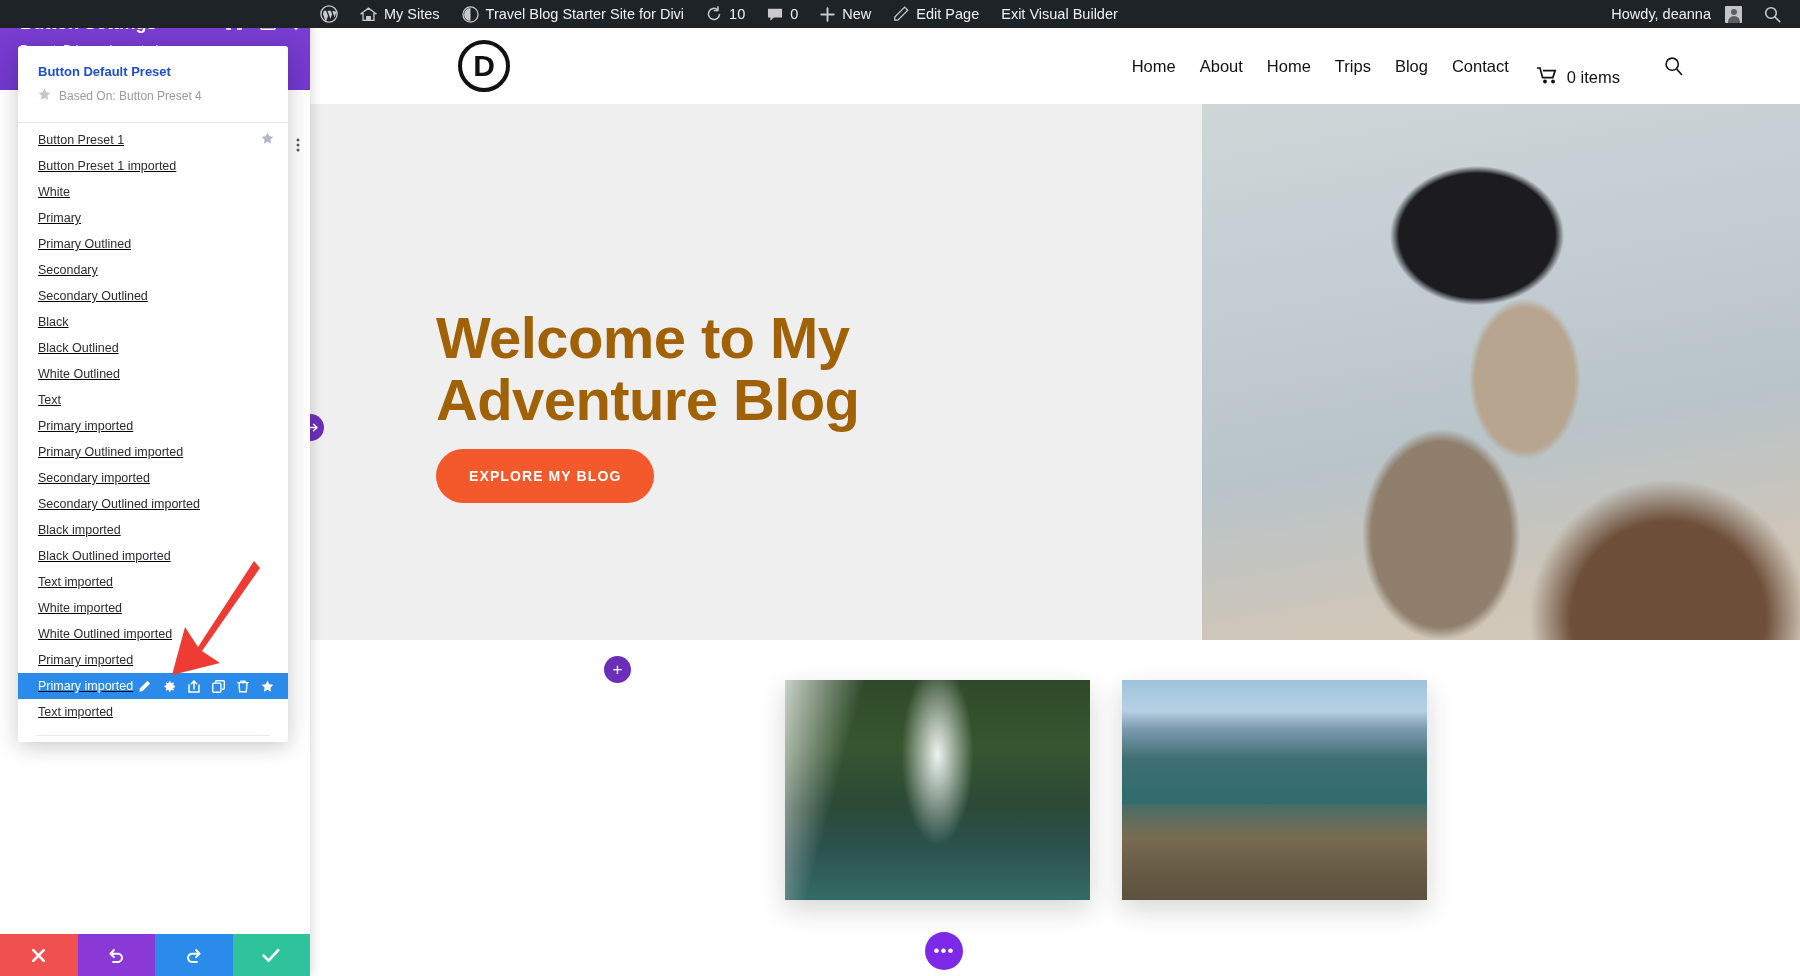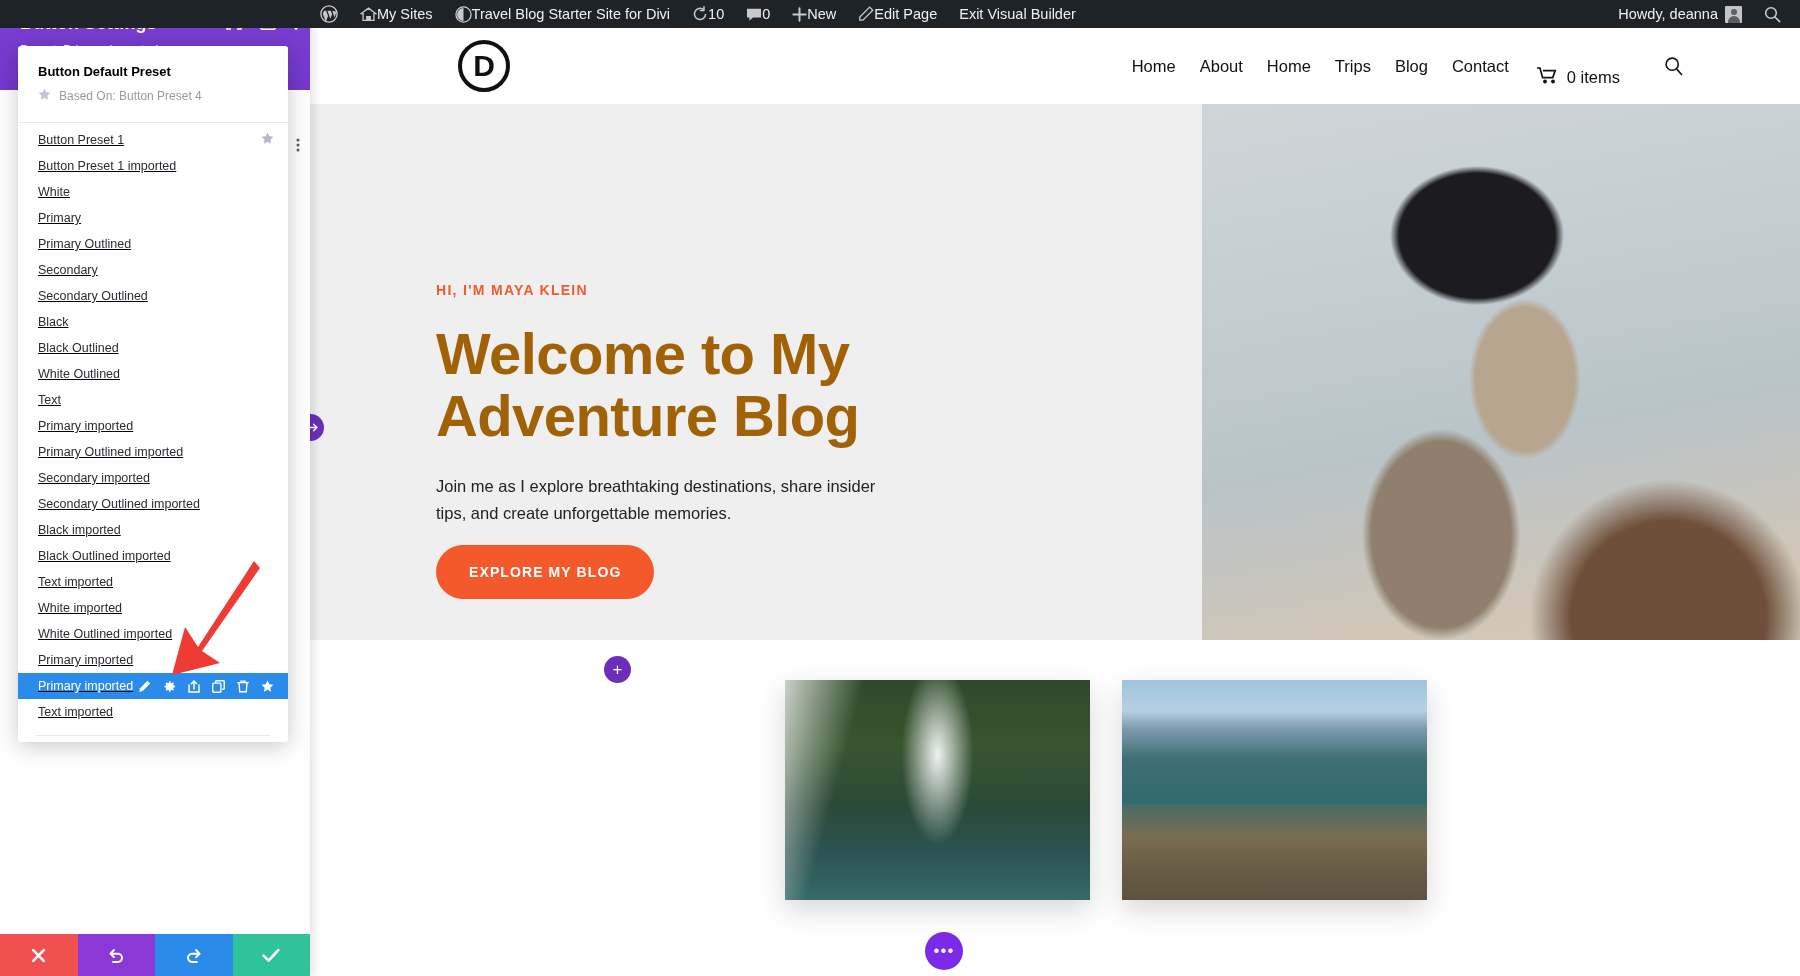--- a/index.html
+++ b/index.html
@@ -13,21 +13,21 @@
 
   
   .wp-adminbar {
     position: absolute; left: 0; top: 0; width: 1800px; height: 28px;
     background: #1d2327; color: #f0f0f1;
     display: flex; align-items: center;
     font-size: 14.5px; z-index: 30;
   }
   .ab-left { display: flex; align-items: center; padding-left: 310px; gap: 0; }
   .ab-item {
-    display: flex; align-items: center; 
+    display: flex; align-items: center; gap: 7px;
     padding: 12px 11px; height: 28px; color: #f0f0f1; white-space: nowrap;
   }
   .ab-item.first { padding-left: 10px; }
   .ab-right { margin-left: auto; display: flex; align-items: center; padding-right: 8px; }
   .ab-ico { display: inline-flex; align-items: center; justify-content: center; }
   .ab-ico svg { display: block; }
   .avatar-sq {
     width: 17px; height: 17px; background: #c3c4c7; border-radius: 1px;
     display: inline-block; position: relative; overflow: hidden; margin-left: 7px;
   }
@@ -143,21 +143,21 @@
   .stub-2 { top: 10px; height: 26px; right: 0; width: 40px; background: #fff; color: #6a6a75; }
 
   
   .preset-menu {
     position: absolute; left: 18px; top: 46px; width: 270px;
     background: #fff; border-radius: 3px;
     box-shadow: 0 4px 22px rgba(0,0,0,0.22); z-index: 26;
     padding: 0 0 6px 0;
   }
   .preset-default { padding: 18px 20px 10px 20px; }
-  .preset-default .pd-title { font-size: 13px; font-weight: bold; color: #000000; }
+  .preset-default .pd-title { font-size: 13px; font-weight: bold; color: #1d4ed8; }
   .preset-default .pd-sub {
     font-size: 12px; color: #9a9aa6; margin-top: 9px;
     display: flex; align-items: center; gap: 8px;
   }
   .divider { height: 1px; background: #e7e7ee; margin: 8px 0 0 0; }
   .preset-list { padding-top: 4px; text-decoration: underline; }
   .preset-row {
     height: 26px; display: flex; align-items: center;
     padding: 0 14px 0 20px; font-size: 12.5px; color: #2b2b35; cursor: pointer;
     position: relative;
@@ -223,26 +223,24 @@
               <circle cx="8.2" cy="8.2" r="6.1" fill="none" stroke="#111" stroke-width="1.6"></circle>
               <line x1="12.7" y1="13.1" x2="18" y2="19" stroke="#111" stroke-width="1.6"></line>
             </svg>
         </span>
       </nav>
     </div>
 
     <div class="hero">
       <div class="hero-photo"></div>
       <div class="hero-text">
-        <div class="eyebrow">HI, I'M MAYA KLEIN</div>
         <div class="hero-h1">
           <div>Welcome to My</div>
           <div>Adventure Blog</div>
         </div>
-        <p class="hero-p">Join me as I explore breathtaking destinations, share insider tips, and create unforgettable memories.</p>
         <button class="hero-btn">EXPLORE MY BLOG</button>
       </div>
       <div class="plus-fab">+</div>
     </div>
 
     <div class="below">
       <div class="photo-card photo-a"></div>
       <div class="photo-card photo-b"></div>
       <div class="dots-fab">•••</div>
     </div>

